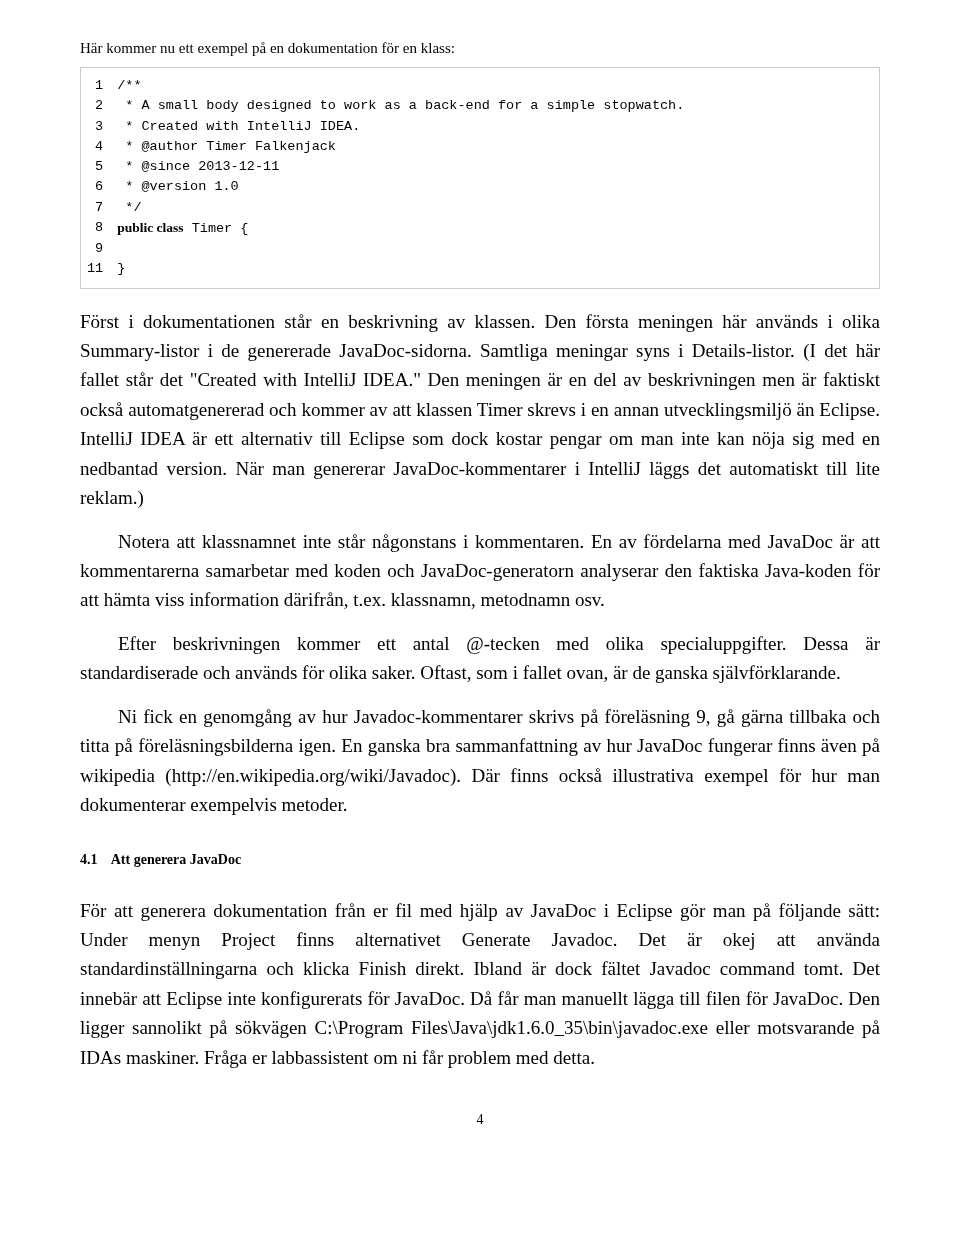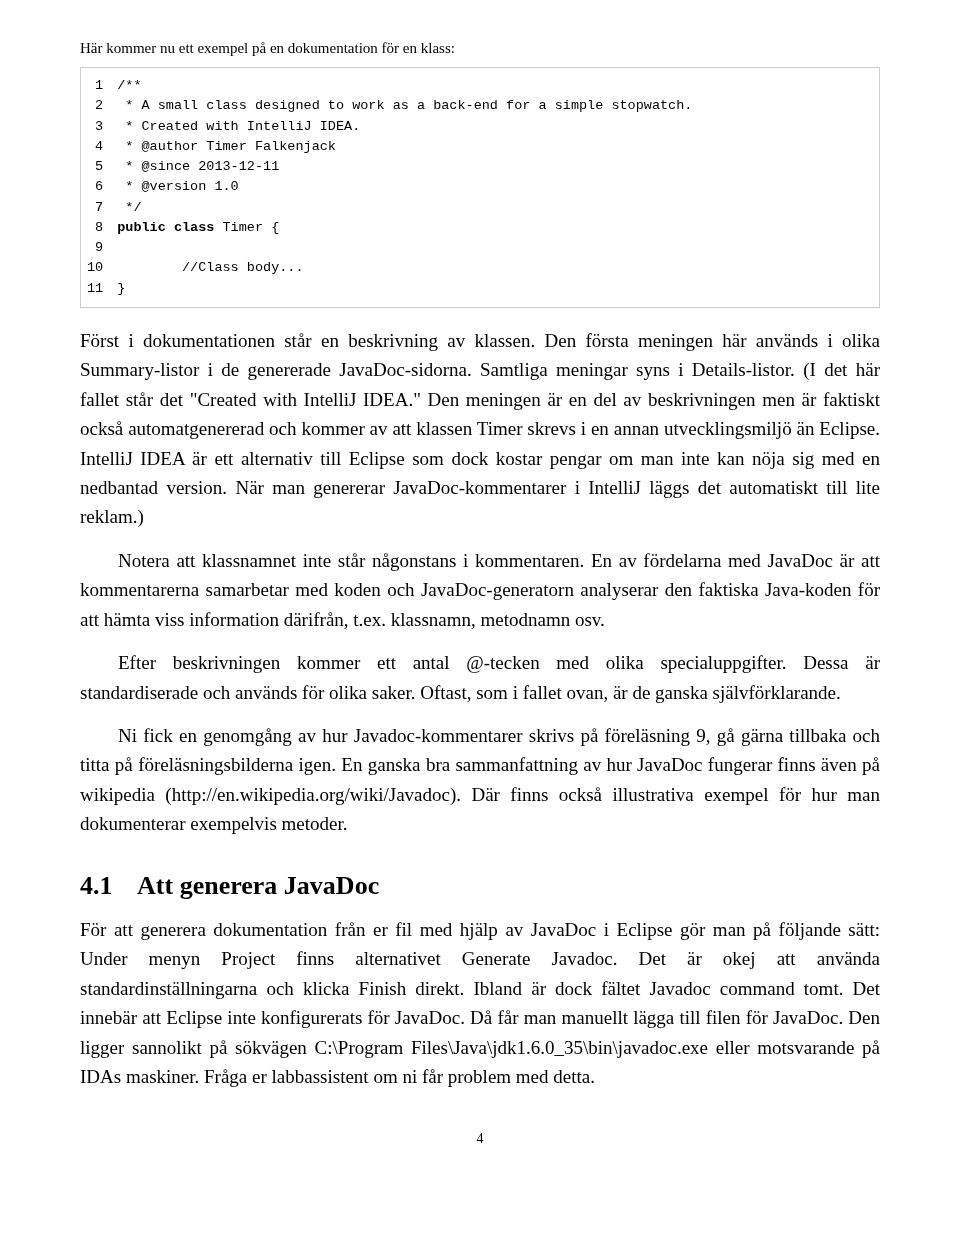--- a/index.html
+++ b/index.html
@@ -53,40 +53,41 @@
 
     .code-table tr td:last-child {
       font-family: "Courier New", Courier, monospace;
       font-size: 13.5px;
       white-space: pre;
       padding-right: 8px;
     }
 
     .kw {
       font-weight: bold;
+      font-family: Liberation Serif, serif;
     }
 
     .body-text {
       font-family: "Times New Roman", Times, serif;
       font-size: 19px;
       line-height: 1.55;
       text-align: justify;
       margin-bottom: 14px;
     }
 
     .body-text.indent {
       text-indent: 2em;
       margin-top: 13px;
     }
 
     .section-heading {
-      font-size: 26px;
+      font-size: 14px;
       font-weight: bold;
       margin-top: 32px;
-      margin-bottom: 14px;
+      margin-bottom: 28px;
       font-family: "Times New Roman", Times, serif;
     }
 
     .page-number {
       text-align: center;
       margin-top: 40px;
       font-size: 14px;
     }
   </style>
 </head>
@@ -96,21 +97,21 @@
 
 <div class="code-block">
   <table class="code-table">
     <tbody id="code-tbody">
     <tr>
           <td>1</td>
           <td>/**</td>
         </tr>
         <tr>
           <td>2</td>
-          <td> * A small class designed to work as a back-end for a simple stopwatch.</td>
+          <td> * A small body designed to work as a back-end for a simple stopwatch.</td>
         </tr>
         <tr>
           <td>3</td>
           <td> * Created with IntelliJ IDEA.</td>
         </tr>
         <tr>
           <td>4</td>
           <td> * @author Timer Falkenjack</td>
         </tr>
         <tr>
@@ -127,24 +128,20 @@
         </tr>
         <tr>
           <td>8</td>
           <td><span class="kw">public class</span> Timer {</td>
         </tr>
         <tr>
           <td>9</td>
           <td></td>
         </tr>
         <tr>
-          <td>10</td>
-          <td>        //Class body...</td>
-        </tr>
-        <tr>
           <td>11</td>
           <td>}</td>
         </tr>
       </tbody>
   </table>
 </div>
 
 <p class="body-text" id="para-0">Först i dokumentationen står en beskrivning av klassen. Den första meningen här används i olika Summary-listor i de genererade JavaDoc-sidorna. Samtliga meningar syns i Details-listor. (I det här fallet står det "Created with IntelliJ IDEA." Den meningen är en del av beskrivningen men är faktiskt också automatgenererad och kommer av att klassen Timer skrevs i en annan utvecklingsmiljö än Eclipse. IntelliJ IDEA är ett alternativ till Eclipse som dock kostar pengar om man inte kan nöja sig med en nedbantad version. När man genererar JavaDoc-kommentarer i IntelliJ läggs det automatiskt till lite reklam.)</p>
 <p class="body-text indent" id="para-1">Notera att klassnamnet inte står någonstans i kommentaren. En av fördelarna med JavaDoc är att kommentarerna samarbetar med koden och JavaDoc-generatorn analyserar den faktiska Java-koden för att hämta viss information därifrån, t.ex. klassnamn, metodnamn osv.</p>
 <p class="body-text indent" id="para-2">Efter beskrivningen kommer ett antal @-tecken med olika specialuppgifter. Dessa är standardiserade och används för olika saker. Oftast, som i fallet ovan, är de ganska självförklarande.</p>

